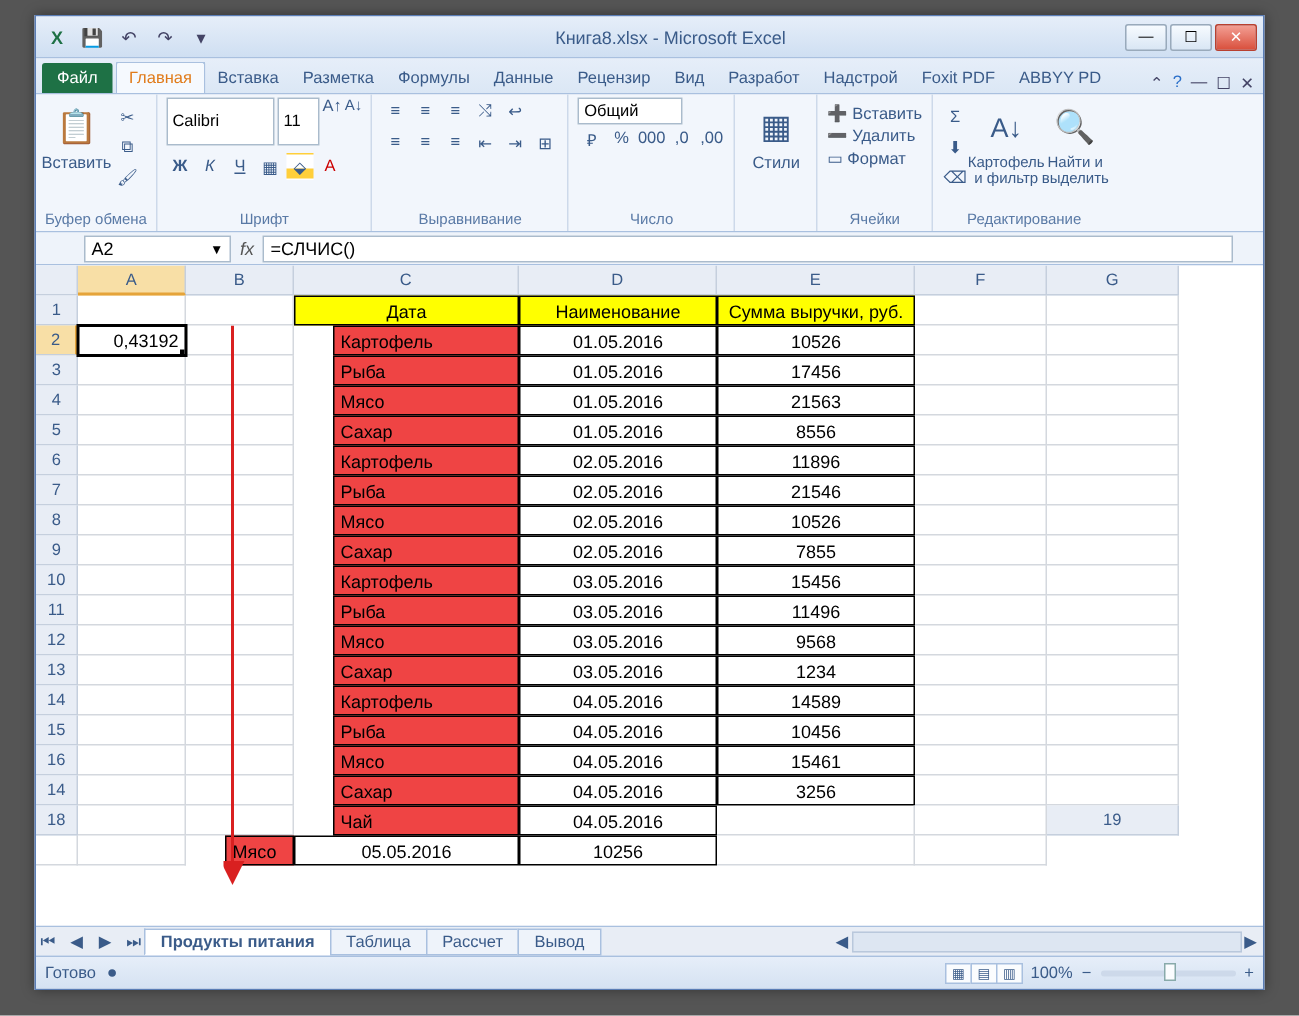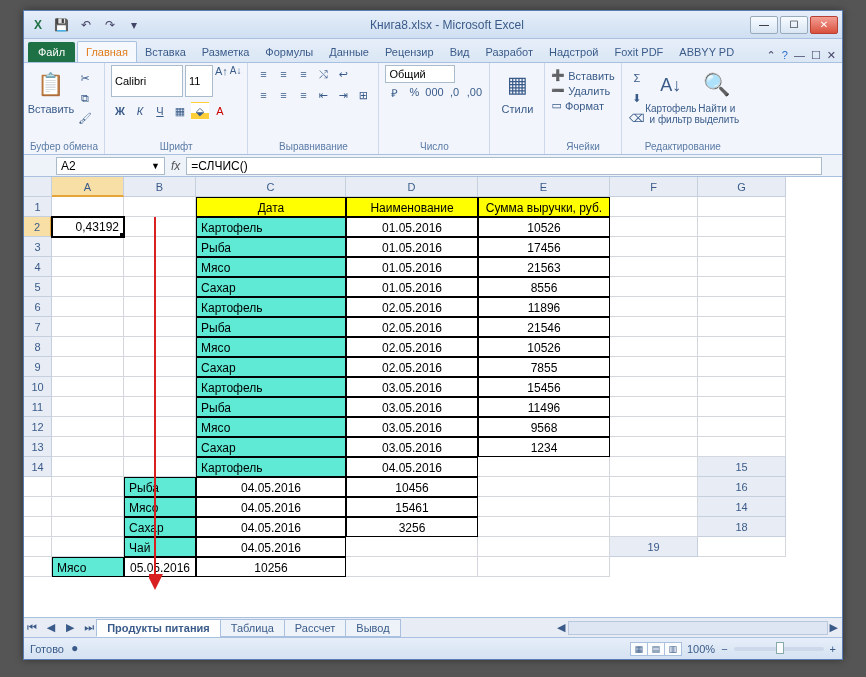--- a/index.html
+++ b/index.html
@@ -33,34 +33,34 @@
 .smallcol { display: flex; flex-direction: column; gap: 2px; padding-top: 4px; }
 .smallcol span, .smallrow span { width: 18px; height: 18px; display: flex; align-items: center; justify-content: center; font-size: 11px; border: 1px solid transparent; }
 .smallrow { display: flex; gap: 2px; }
 .fontsel { display: flex; gap: 2px; margin-bottom: 2px; }
 .fontsel input { font-size: 11px; border: 1px solid #abc; height: 32px; padding: 0 3px; }
 .fontsel .name { width: 72px; }
 .fontsel .size { width: 28px; }
 
 
 .fxbar { height: 22px; border-bottom: 1px solid #a9c0df; display: flex; align-items: center; background: #eef3fa; font-size: 12px; }
-.fxbar .namebox { width: 109px; margin-left: 32px; border: 1px solid #abc; background: #fff; height: 18px; padding: 0 4px; display: flex; align-items: center; justify-content: space-between; }
+.fxbar .namebox { width: 98px; margin-left: 32px; border: 1px solid #abc; background: #fff; height: 18px; padding: 0 4px; display: flex; align-items: center; justify-content: space-between; }
 .fxbar .fxico { margin: 0 6px; font-style: italic; color: #555; }
 .fxbar .formula { flex: 1; border: 1px solid #abc; background: #fff; height: 18px; padding: 0 4px; display: flex; align-items: center; margin-right: 20px; }
 
 
 .gridwrap { flex: 1; overflow: hidden; position: relative; background: #fff; }
 .grid { display: grid; grid-template-columns: 28px 72px 72px 150px 132px 132px 88px 88px; font-size: 12px; color: #000; }
 .colhdr, .rowhdr, .corner { background: #e8edf5; border-right: 1px solid #c5cfdd; border-bottom: 1px solid #c5cfdd; text-align: center; height: 20px; line-height: 20px; color: #3a5b89; font-size: 11px; }
 .colhdr.sel { background: #f8dfa6; border-bottom: 2px solid #e5a43a; }
 .rowhdr.sel { background: #f8dfa6; border-right: 2px solid #e5a43a; }
 .cell { border-right: 1px solid #d4d8de; border-bottom: 1px solid #d4d8de; height: 20px; line-height: 20px; padding: 0 4px; overflow: hidden; white-space: nowrap; }
 .cell.active { outline: 2px solid #000; outline-offset: -1px; text-align: right; position: relative; }
 .cell.hdr { background: #ffff00; text-align: center; border: 1px solid #000; font-weight: normal; }
-.cell.name { background: #5eead4; border: 1px solid #000; }
+.cell.name { background: #ef4444; border: 1px solid #000; margin-left: 26px; }
 .cell.data { text-align: center; border: 1px solid #000000; }
 .fillhandle { position: absolute; width: 6px; height: 6px; background: #000; right: -3px; bottom: -3px; }
 .arrow { position: absolute; left: 125px; top: 40px; pointer-events: none; }
 
 
 .sheettabs { height: 20px; background: #e8edf5; border-top: 1px solid #a9c0df; display: flex; align-items: center; font-size: 11px; color: #3a5b89; }
 .sheettabs .nav span { width: 16px; display: inline-block; text-align: center; }
 .sheettabs .tab { padding: 2px 10px; border: 1px solid #a9c0df; background: #eef3fa; margin-left: -1px; }
 .sheettabs .tab.active { background: #fff; border-bottom-color: #fff; font-weight: bold; }
 .sheettabs .scroll { margin-left: auto; display: flex; align-items: center; gap: 2px; padding-right: 4px; }
@@ -357,20 +357,21 @@
         <div class="cell name">Сахар</div>
         <div class="cell data">03.05.2016</div>
         <div class="cell data">1234</div>
         <div class="cell"></div>
         <div class="cell"></div>
         <div class="rowhdr">14</div>
         <div class="cell"></div>
         <div class="cell"></div>
         <div class="cell name">Картофель</div>
         <div class="cell data">04.05.2016</div>
+        <div class="cell data">14589</div>
         <div class="cell"></div>
         <div class="cell"></div>
         <div class="rowhdr">15</div>
         <div class="cell"></div>
         <div class="cell"></div>
         <div class="cell name">Рыба</div>
         <div class="cell data">04.05.2016</div>
         <div class="cell data">10456</div>
         <div class="cell"></div>
         <div class="cell"></div>

